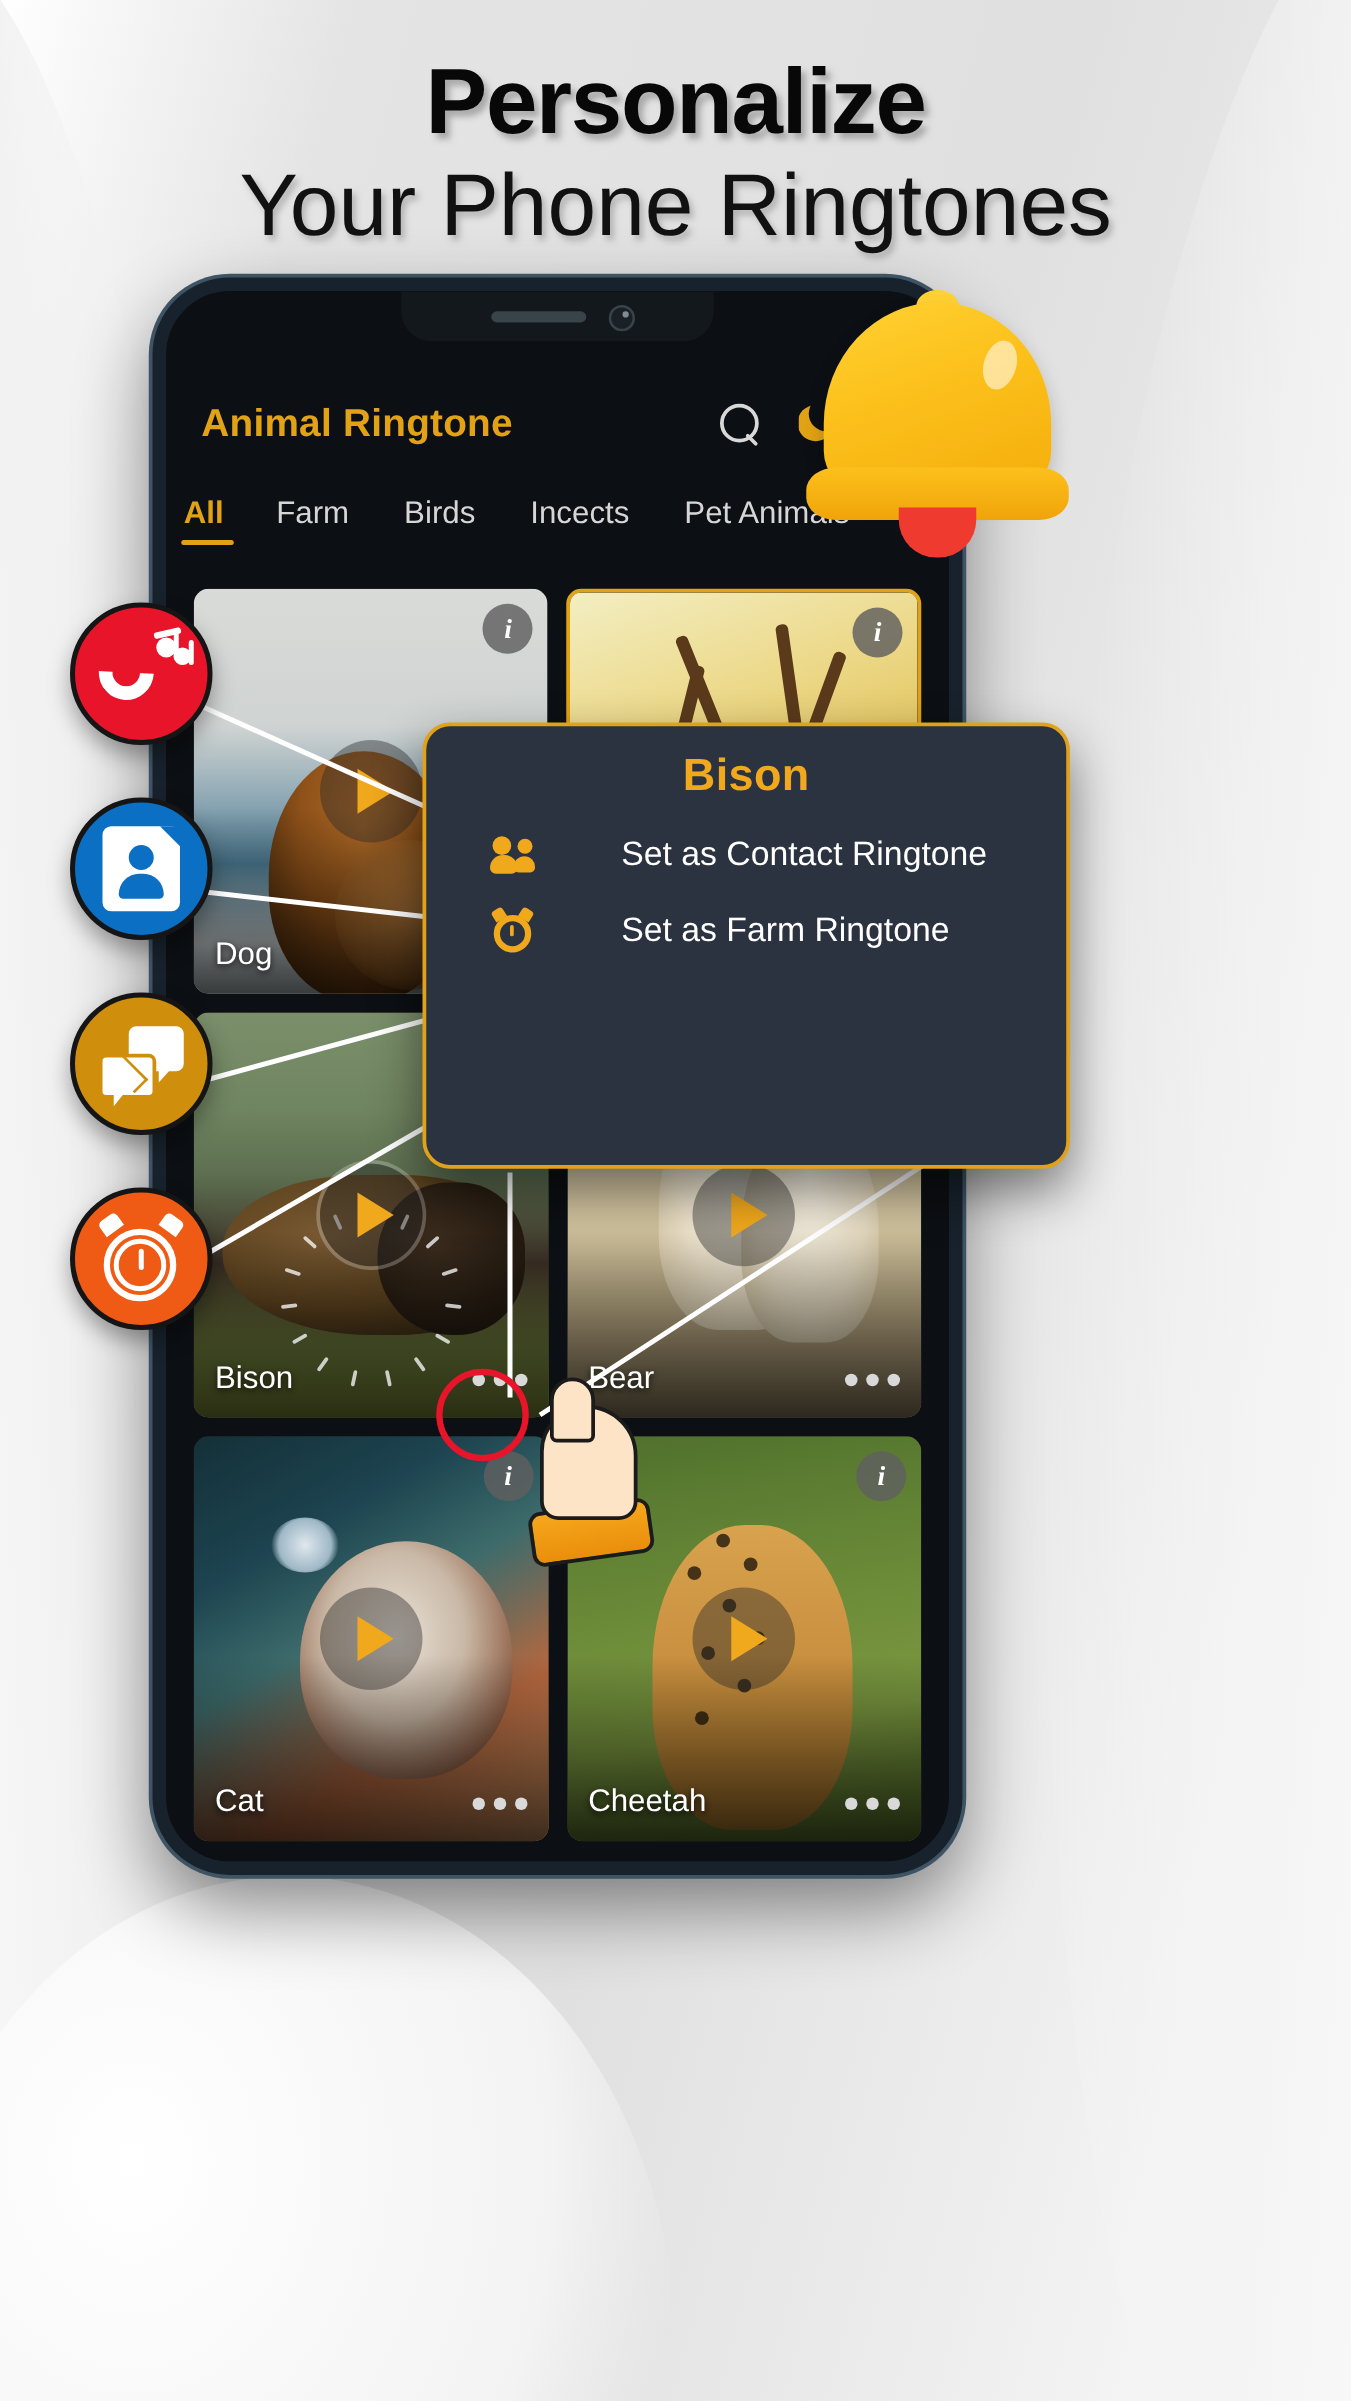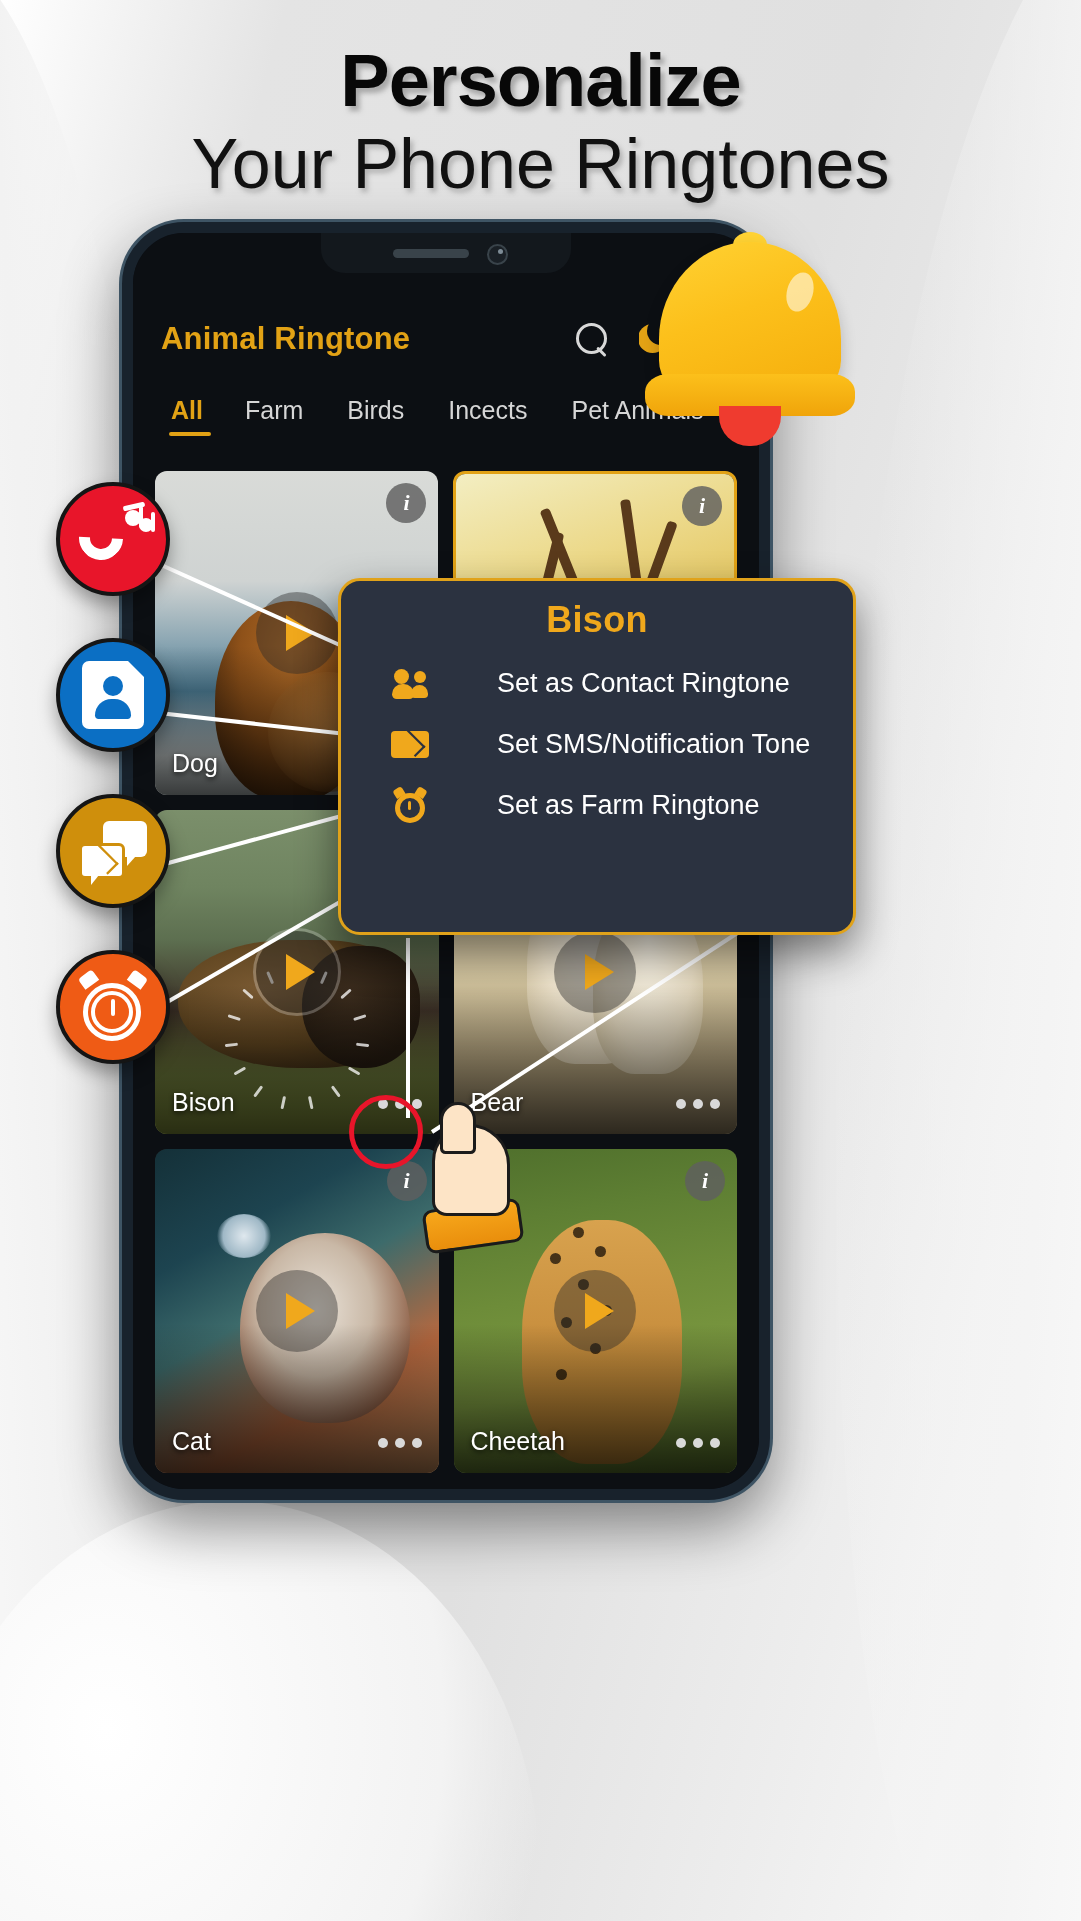--- a/index.html
+++ b/index.html
@@ -99,21 +99,21 @@
   .ic-grid { width:34px; height:34px; position:relative; }
   .ic-grid span { position:absolute; border-radius:50%; }
   .ic-grid span:nth-child(1){ top:0; left:0; width:12px;height:12px; border:2.6px solid #c9c9c9;}
   .ic-grid span:nth-child(2){ top:0; right:0; width:12px;height:12px; border:2.6px solid #c9c9c9;}
   .ic-grid span:nth-child(3){ bottom:0; left:0; width:12px;height:12px; border:2.6px solid #c9c9c9;}
   .ic-grid span:nth-child(4){ bottom:-1px; right:-1px; width:16px;height:16px; background:#e2a215;}
 
   
   .tabs {
     position:absolute; top:146px; left:0; right:0; height:62px; z-index:3;
-    display:flex; align-items:center; gap:0; padding-left:36px; overflow:hidden;
+    display:flex; align-items:center; gap:0; padding-left:12px; overflow:hidden;
   }
   .tab { font-size:25px; color:#d6d6d6; padding:0 22px; position:relative; white-space:nowrap; flex:0 0 auto; }
   .tab:first-child { padding-left:2px; padding-right:20px; }
   .tab.active { color:#e2a215; font-weight:bold; }
   .tab.active::after {
     content:""; position:absolute; left:0; right:12px; bottom:-11px; height:4px;
     background:#e2a215; border-radius:2px;
   }
 
   
@@ -483,26 +483,20 @@
       <div class="g-people">
           <i></i>
           <i></i>
           <i></i>
           <i></i>
         </div>
     </div>
     <div class="pop-lbl">Set as Contact Ringtone</div>
   </div>
 
-  <div class="pop-row">
-    <div class="pop-ic">
-        <div class="g-mail"></div>
-      </div>
-    <div class="pop-lbl">Set SMS/Notification Tone</div>
-  </div>
 
   <div class="pop-row">
     <div class="pop-ic">
       <div class="g-alarm">
           <i></i>
           <i></i>
           <b></b>
         </div>
     </div>
     <div class="pop-lbl">Set as Farm Ringtone</div>

